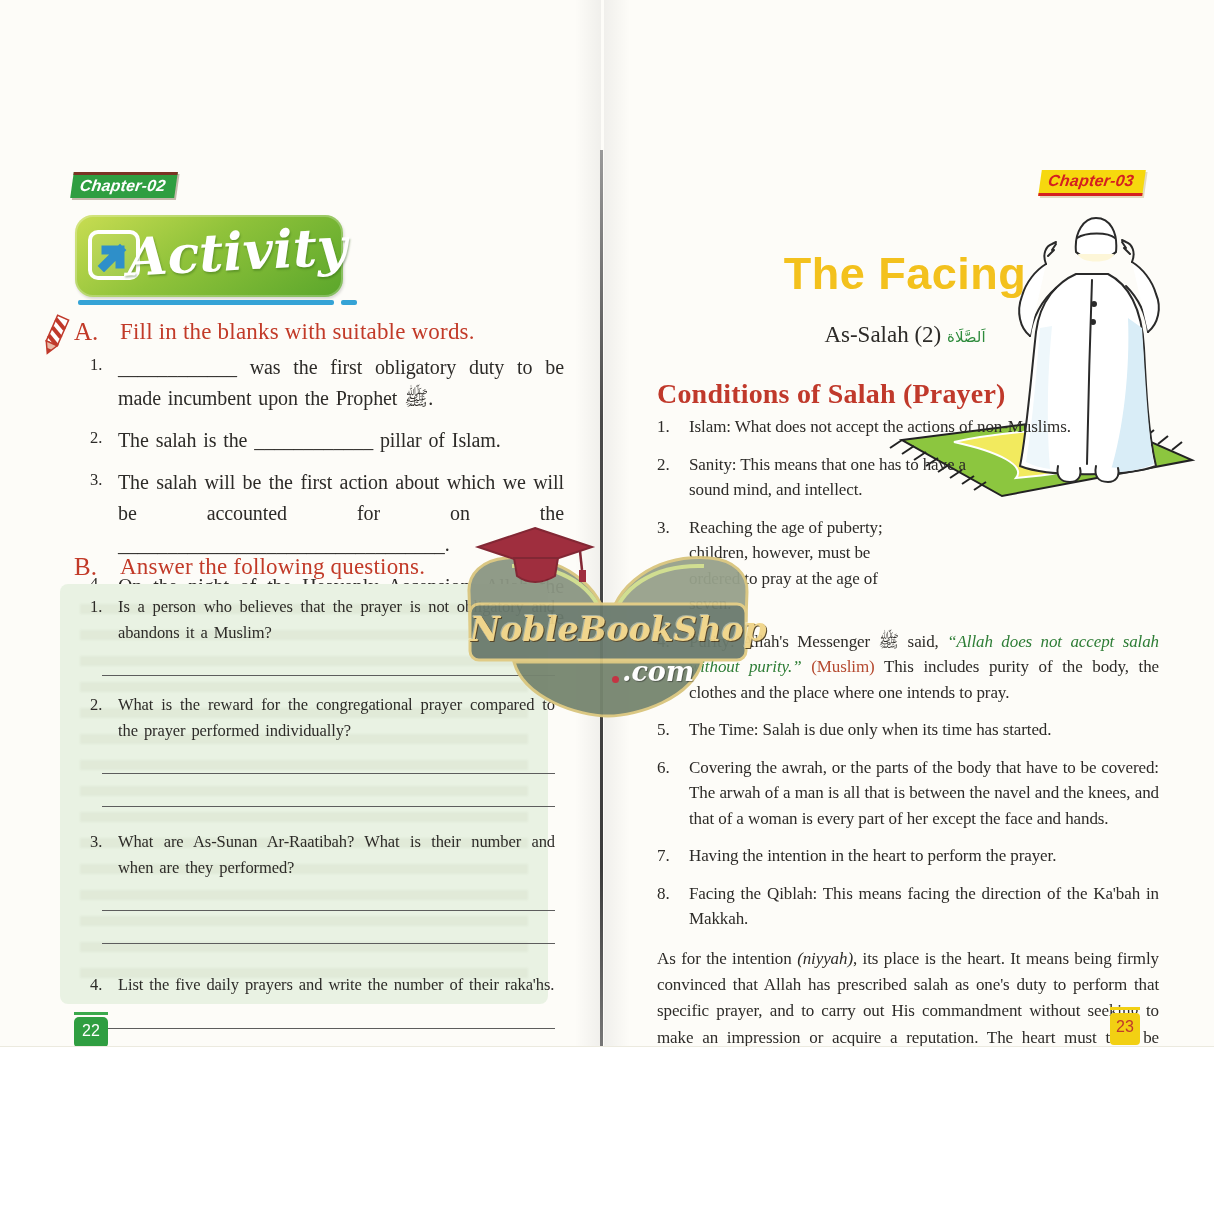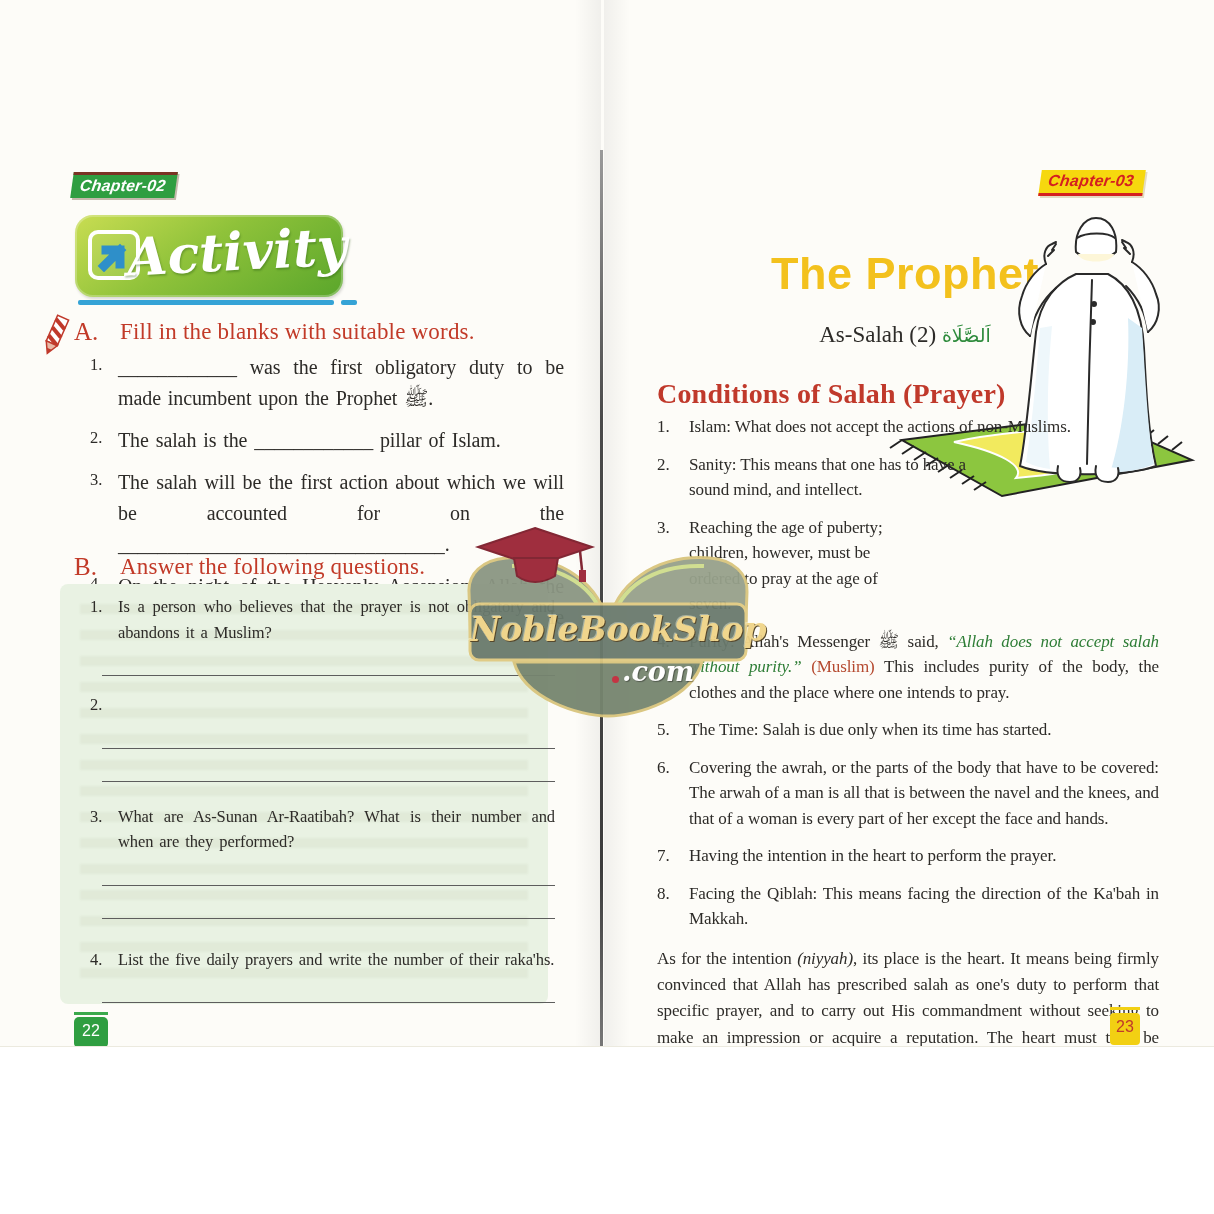--- a/index.html
+++ b/index.html
@@ -55,21 +55,21 @@
   #question-items { position:absolute; left:90px; top:594px; width:465px; }
   .q-item { display:flex; flex-wrap:wrap; }
   .q-num { width:28px; flex:none; font-size:16.5px; line-height:1.55; }
   .q-txt { flex:1; min-width:0; font-size:16.5px; line-height:1.55; text-align:justify; letter-spacing:-0.1px; word-spacing:2px; }
   .ans-line { width:100%; height:0; border-bottom:1.3px solid #5d5d5d; margin-left:12px; }
 
   
   #rp-title { position:absolute; left:655px; top:248px; width:500px; text-align:center;
      font-family:"Liberation Sans",sans-serif; font-weight:bold; font-size:45px; color:#f3c11d; letter-spacing:0.5px; }
   #rp-subtitle { position:absolute; left:655px; top:322px; width:500px; text-align:center; font-size:23px; }
-  .seg-ar { font-family:"DejaVu Sans",sans-serif; color:#2e8b3c; font-size:19px; }
+  .seg-ar { font-family:"DejaVu Sans",sans-serif; color:#2e8b3c; font-size:15px; }
   #rp-heading { position:absolute; left:657px; top:378px; font-size:28px; font-weight:bold; color:#c0392b; letter-spacing:0.2px; }
   #rp-flow { position:absolute; left:657px; top:414px; width:502px; }
   .cond-item { display:flex; margin-bottom:12px; }
   .cond-num { width:32px; flex:none; font-size:17px; line-height:1.5; }
   .cond-txt { flex:1; font-size:17px; line-height:1.5; text-align:justify; letter-spacing:-0.1px; }
   .cond-item.wrap-a .cond-txt { padding-right:175px; text-align:left; }
   .cond-item.wrap-b .cond-txt { padding-right:250px; text-align:left; }
   .seg-quote { color:#2e7d36; font-style:italic; }
   .seg-source { color:#b5492f; }
   .seg-it { font-style:italic;margin-top:20px; }
@@ -155,20 +155,21 @@
     <div class="sec-head sec-title" id="secB-title">Answer the following questions.</div>
 
     <div id="question-items">
         <div class="q-item" style="margin-bottom: 16px;">
           <span class="q-num">1.</span>
           <div class="q-txt">Is a person who believes that the prayer is not obligatory and abandons it a Muslim?</div>
           <div class="ans-line" style="margin-top: 30px;"></div>
         </div>
         <div class="q-item" style="margin-bottom: 22px;">
           <span class="q-num">2.</span>
+          <div class="q-txt">What is the reward for the congregational prayer compared to the prayer performed individually?</div>
           <div class="ans-line" style="margin-top: 30px;"></div>
           <div class="ans-line" style="margin-top: 32px;"></div>
         </div>
         <div class="q-item" style="margin-bottom: 28px;">
           <span class="q-num">3.</span>
           <div class="q-txt">What are As-Sunan Ar-Raatibah? What is their number and when are they performed?</div>
           <div class="ans-line" style="margin-top: 30px;"></div>
           <div class="ans-line" style="margin-top: 32px;"></div>
         </div>
         <div class="q-item" style="margin-bottom: 14px;">
@@ -179,21 +180,21 @@
       </div>
 
     <div class="pg-rule" id="pg22-rule"></div>
     <div class="pg-badge" id="pg22">22</div>
   </div>
 
   <div class="page" id="right-page"></div>
 
   <div class="chapter-badge" id="badge-ch03">Chapter-03</div>
 
-  <div id="rp-title">The Prophet</div>
+  <div id="rp-title">The Facing</div>
 
   <div id="rp-subtitle">
     <span>As-Salah (2) </span>
     <span class="seg-ar">اَلصَّلَاة</span>
   </div>
 
   <div id="rp-heading">Conditions of Salah (Prayer)</div>
 
   <div id="illustration">
     <svg width="334" height="305" viewBox="0 0 334 305">

